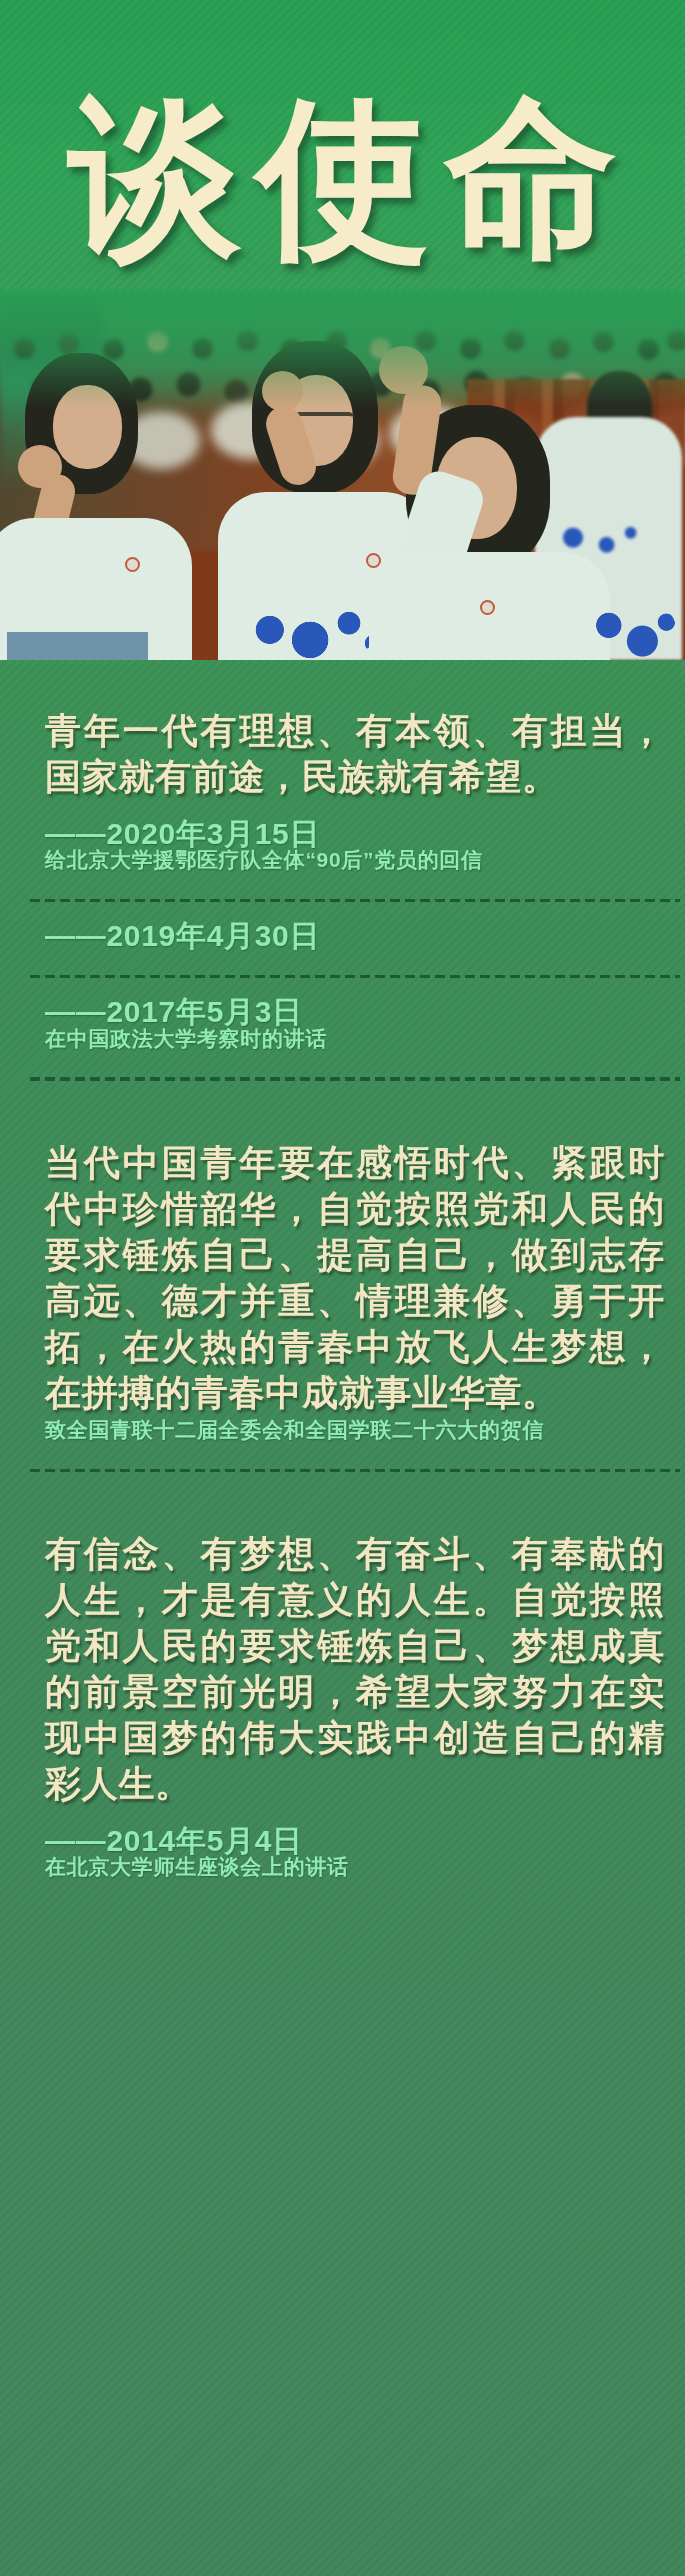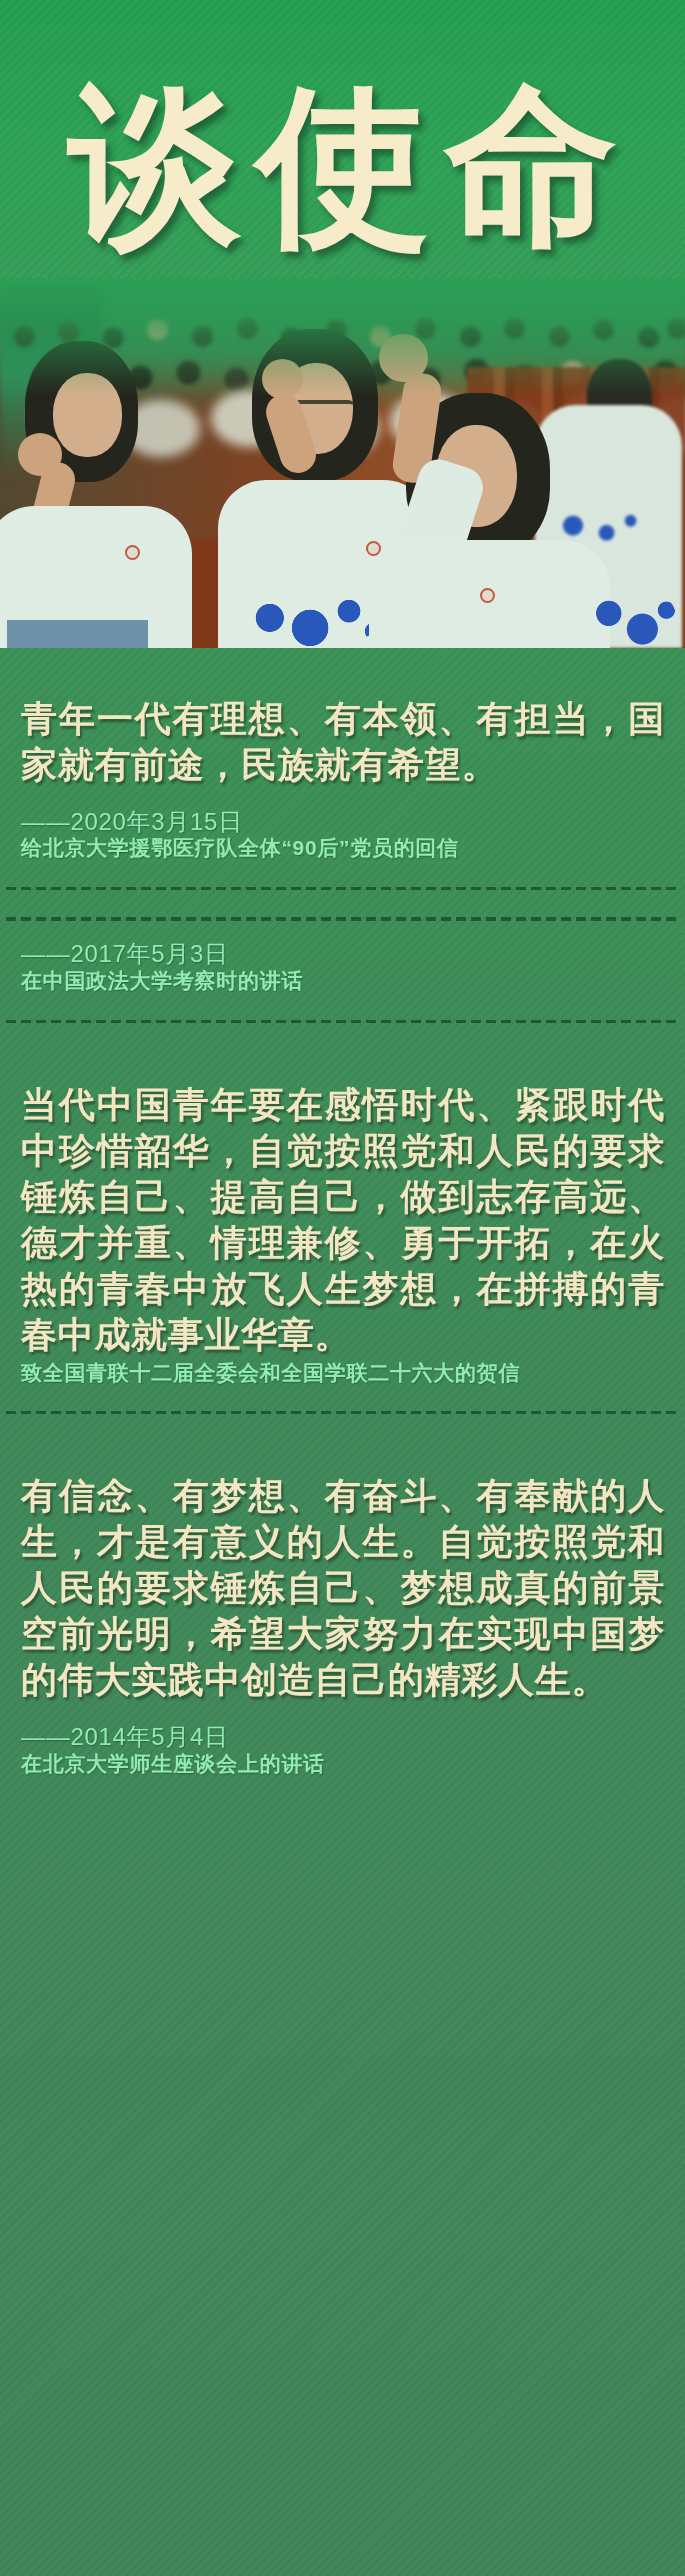--- a/index.html
+++ b/index.html
@@ -8,21 +8,21 @@
   .poster{
     position:relative;width:686px;height:2576px;overflow:hidden;
     background:
       repeating-linear-gradient(135deg, rgba(15,60,35,.10) 0 1.4px, rgba(0,0,0,0) 1.4px 6.2px),
       linear-gradient(180deg,#27a053 0%,#32a459 7%,#3a9c5a 14%,#3e9158 28%,#418a5b 55%,#44865c 100%);
   }
 
   
   .header{height:274px;}
   .title{
-    margin:4px;padding:74px 0 0 15px;text-align:center;
+    margin:16px;padding:74px 0 0 15px;text-align:center;
     font-family:"Liberation Serif","DejaVu Serif",serif;font-weight:bold;
     font-size:173px;line-height:180px;letter-spacing:15px;color:#f6ecca;
     text-shadow:4.8px 6.2px 6.9px rgba(22,64,37,.60);
   }
 
   
   .photo{position:relative;width:686px;height:370px;overflow:hidden;
     background:linear-gradient(100deg,#50402e 0%,#6b402a 18%,#8a3a1e 40%,#a04a26 62%,#8c3517 82%,#6f2a12 100%);}
   .photo *{position:absolute;}
   .ph-wall{left:0;top:0;width:686px;height:137px;
@@ -97,31 +97,31 @@
     background:radial-gradient(circle at 30% 45%,#2a52c7 12.3px,transparent 13px),
                radial-gradient(circle at 65% 70%,#2a52c7 15px,transparent 16px),
                radial-gradient(circle at 90% 40%,#2a52c7 8.2px,transparent 9px);}
   .p3-logo{left:480px;top:310px;}
 
   .ph-tint{left:0;top:0;width:686px;height:370px;background:rgba(44,150,82,.10);}
   .ph-blend{left:0;top:0;width:686px;height:117px;
     background:linear-gradient(180deg,rgba(44,158,85,1) 0%,rgba(44,158,85,.82) 28%,rgba(44,158,85,0) 100%);}
 
   
-  .content{padding:0 21px;}
+  .content{padding:0 21px;margin-left:24px;}
   .quote{
     margin:59px 0 0 0;
     font-family:"Liberation Serif","DejaVu Serif",serif;font-weight:bold;
     font-size:36px;line-height:46px;letter-spacing:0.7px;color:#f3e6c2;
     text-align:justify;text-justify:inter-ideograph;
     text-shadow:2.1px 2.7px 2.1px rgba(30,55,32,.55);
   }
   .quote-block:first-child .quote{margin-top:48px;}
   .date{
-    margin:20.6px 0 0 0;font-size:24px;line-height:25px;font-weight:normal;
+    margin:20.6px 0 0 0;font-size:30px;line-height:25px;font-weight:bold;
     color:#90ecb2;text-shadow:0.7px 1.4px 1.4px rgba(20,60,35,.45);letter-spacing:0.7px;
   }
   .source{
     margin:2.7px 0 0 0;font-size:21px;line-height:23px;font-weight:bold;
     color:#90ecb2;text-shadow:0.7px 1.4px 1.4px rgba(20,60,35,.45);letter-spacing:0.7px;
   }
   .divider{
     height:3.4px;border:0;margin:27.4px -15px 0 -15px;
     background:repeating-linear-gradient(90deg,rgba(20,75,43,.78) 0 9.6px,rgba(0,0,0,0) 9.6px 15px);
   }
@@ -180,20 +180,21 @@
   <main class="content">
 
     <section class="quote-block">
       <p class="quote">青年一代有理想、有本领、有担当，国家就有前途，民族就有希望。</p>
       <p class="date">——2020年3月15日</p>
       <p class="source">给北京大学援鄂医疗队全体“90后”党员的回信</p>
       <hr class="divider">
     </section>
 
     <section class="quote-block">
+      <p class="date">——2019年4月30日</p>
       <hr class="divider">
     </section>
 
     <section class="quote-block">
       <p class="date">——2017年5月3日</p>
       <p class="source">在中国政法大学考察时的讲话</p>
       <hr class="divider">
     </section>
 
     <section class="quote-block">

